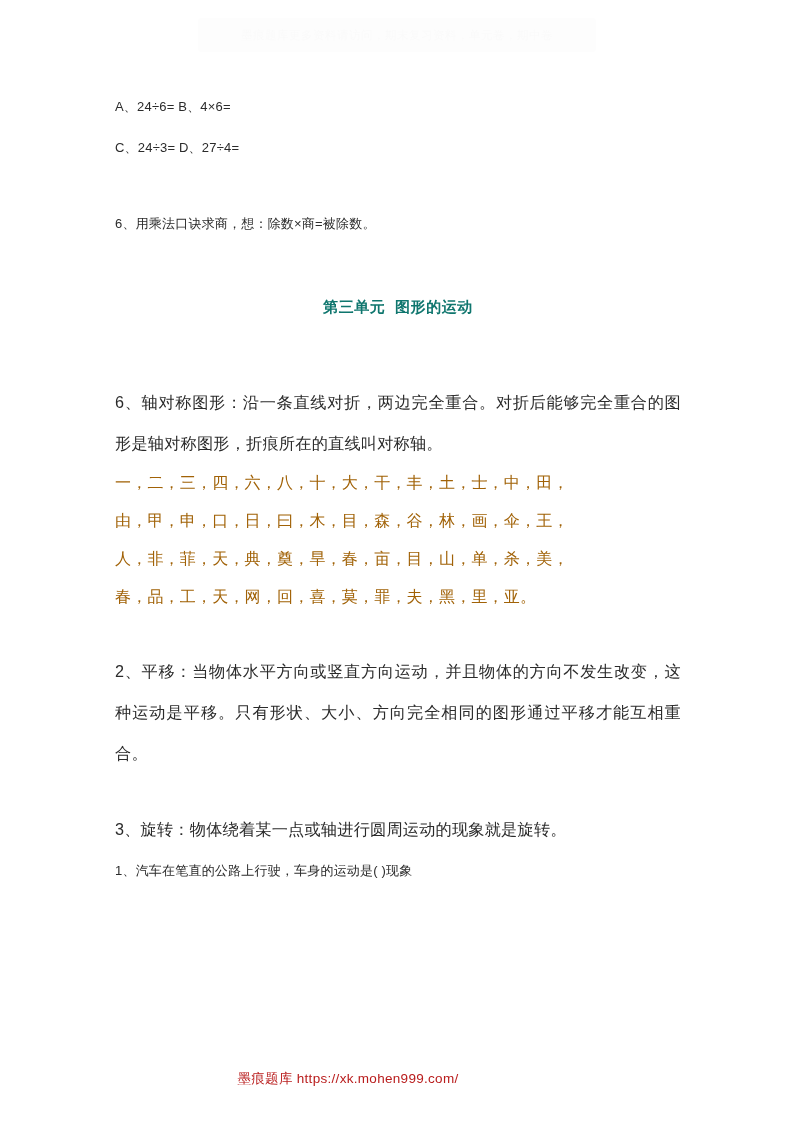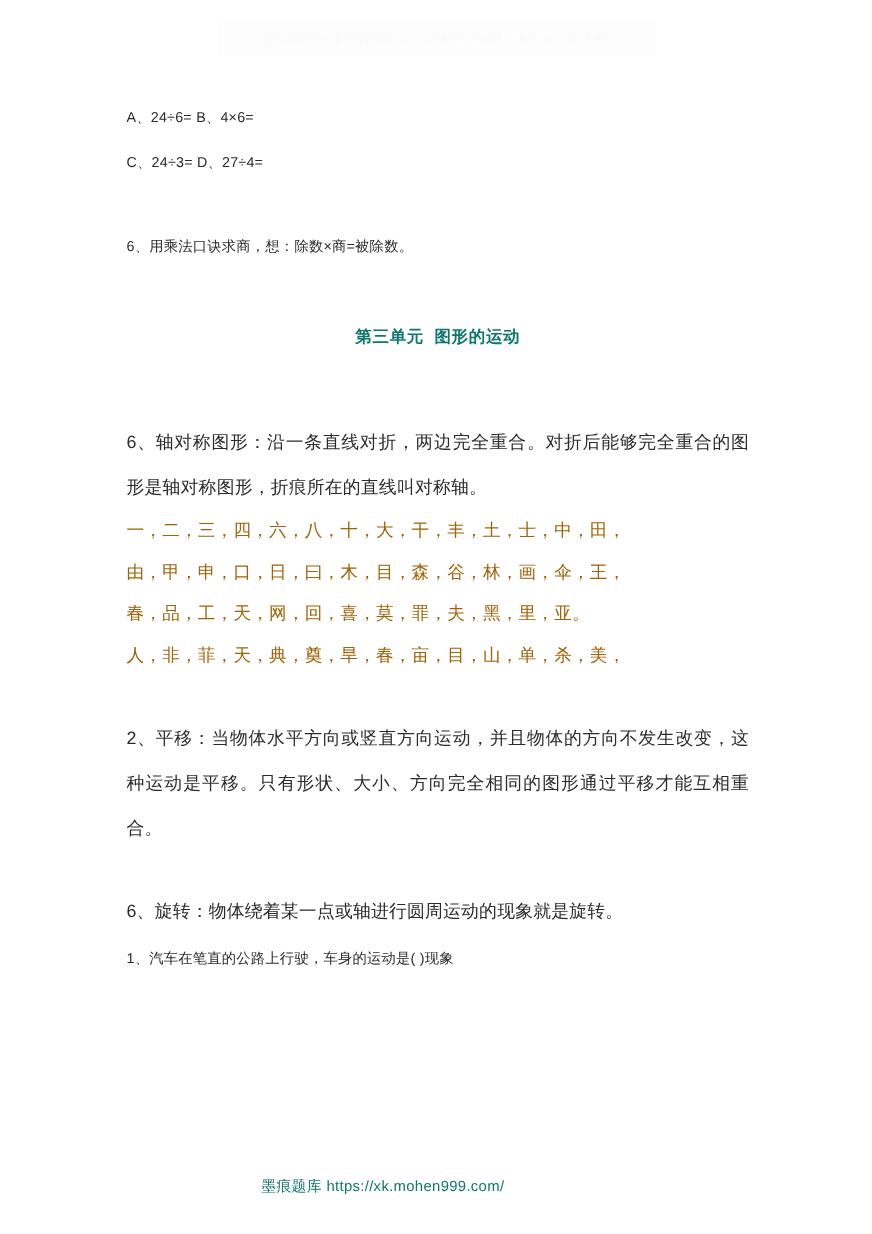--- a/index.html
+++ b/index.html
@@ -91,21 +91,21 @@
   .indent1 { padding-left: 12px; }
 
   
   .footer {
     position: absolute;
     left: 0;
     top: 1070px;
     width: 696px;
     text-align: center;
     font-size: 13.5px;
-    color: #0f766e;
+    color: #b91c1c;
     letter-spacing: 0.3px;
     white-space: pre;
   }
 </style>
 </head>
 <body>
 
 <div class="page">
 
   <div class="top-watermark">
@@ -128,31 +128,31 @@
 
     <div class="spacer-xl"></div>
 
     <div class="para">6、轴对称图形：沿一条直线对折，两边完全重合。对折后能够完全重合的图形是轴对称图形，折痕所在的直线叫对称轴。</div>
 
 
     <div class="char-row">一，二，三，四，六，八，十，大，干，丰，土，士，中，田，</div>
 
     <div class="char-row">由，甲，申，口，日，曰，木，目，森，谷，林，画，伞，王，</div>
 
+    <div class="char-row">人，非，菲，天，典，奠，旱，春，亩，目，山，单，杀，美，</div>
+
     <div class="char-row">春，品，工，天，网，回，喜，莫，罪，夫，黑，里，亚。</div>
-
-    <div class="char-row">人，非，菲，天，典，奠，旱，春，亩，目，山，单，杀，美，</div>
 
     <div class="spacer-md"></div>
 
     <div class="para">2、平移：当物体水平方向或竖直方向运动，并且物体的方向不发生改变，这种运动是平移。只有形状、大小、方向完全相同的图形通过平移才能互相重合。</div>
 
     <div class="spacer-md"></div>
 
-    <div class="para">6、旋转：物体绕着某一点或轴进行圆周运动的现象就是旋转。</div>
+    <div class="para">3、旋转：物体绕着某一点或轴进行圆周运动的现象就是旋转。</div>
 
 
     <div class="line">1、汽车在笔直的公路上行驶，车身的运动是( )现象</div>
 
   </div>
 
   <div class="footer">墨痕题库 https://xk.mohen999.com/</div>
 
 </div>
 

